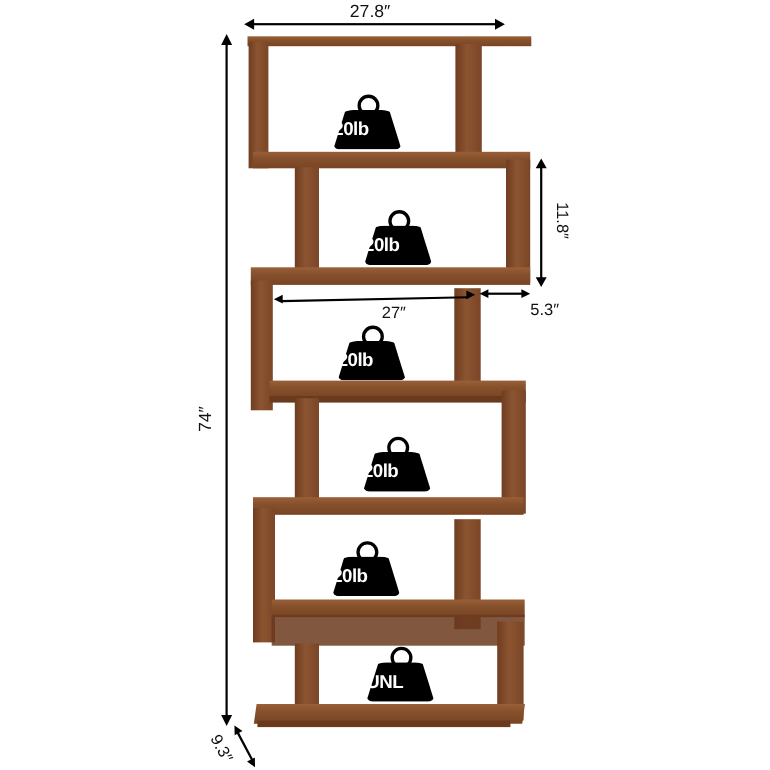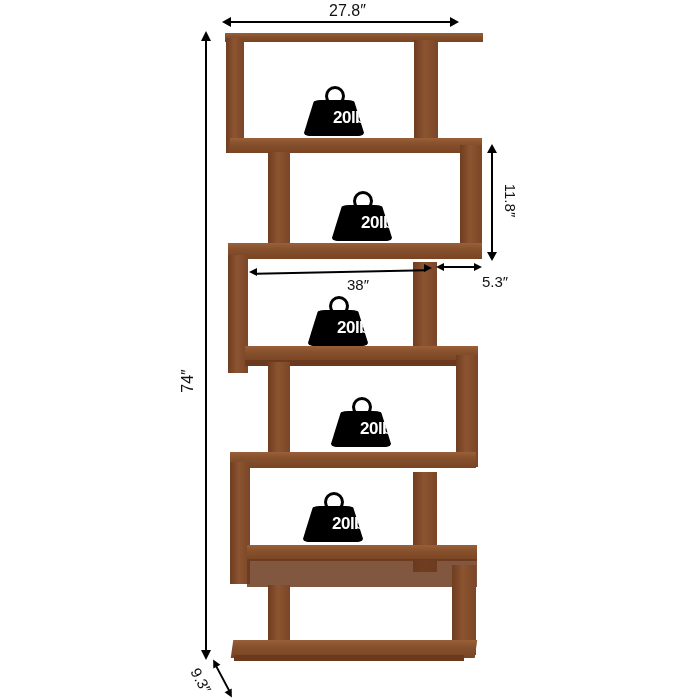--- a/index.html
+++ b/index.html
@@ -19,21 +19,21 @@
     .arrow { position: absolute; width: 0; height: 0; }
     .dim-label { position: absolute; font-size: 15px; color: #111; white-space: nowrap; }
 
     
     .weight { position: absolute; width: 62px; height: 50px; }
     .weight .ring { position: absolute; left: 22px; top: 0; width: 14px; height: 14px;
                     border: 3px solid #000; border-radius: 50%; background: #fff; }
     .weight .body { position: absolute; left: 0; top: 14px; width: 62px; height: 36px;
                     background: #000; border-radius: 18px 18px 6px 6px;
                     clip-path: polygon(18% 0, 82% 0, 100% 100%, 0 100%); }
-    .weight .txt { position: absolute; left: 0; top: 22px; width: 62px; text-align: right;
+    .weight .txt { position: absolute; left: 0; top: 22px; width: 62px; text-align: left;
                    color: #fff; font-weight: bold; font-size: 17px; letter-spacing: -0.5px; }
   </style>
 </head>
 <body>
 
 <div class="canvas">
 
   <div>
 
     <div class="wood h" style="left:225px;top:33px;width:258px;height:9px;"></div>
@@ -83,23 +83,28 @@
   <div class="weight" style="left:330px;top:397px;">
     <div class="ring"></div>
       <div class="body"></div>
     <div class="txt">20lb</div>
   </div>
   <div class="weight" style="left:302px;top:492px;">
     <div class="ring"></div>
       <div class="body"></div>
     <div class="txt">20lb</div>
   </div>
+  <div class="weight" style="left:333px;top:588px;">
+    <div class="ring"></div>
+      <div class="body"></div>
+    <div class="txt">UNL</div>
+  </div>
 
   <div>
-    <div class="dim-label" style="left:329px;top:2px;font-size:16px;">27.8″</div>
+    <div class="dim-label" style="left:318px;top:2px;font-size:16px;">27.8″</div>
     <div class="dim" style="left:228px;top:21px;width:224px;height:2px;"></div>
     <div class="arrow" style="left:222px;top:17px;border-top:5px solid transparent;border-bottom:5px solid transparent;border-right:9px solid #000;"></div>
     <div class="arrow" style="left:450px;top:17px;border-top:5px solid transparent;border-bottom:5px solid transparent;border-left:9px solid #000;"></div>
   </div>
 
   <div>
     <div class="dim" style="left:205px;top:40px;width:2px;height:612px;"></div>
     <div class="arrow" style="left:201px;top:31px;border-left:5px solid transparent;border-right:5px solid transparent;border-bottom:10px solid #000;"></div>
     <div class="arrow" style="left:201px;top:650px;border-left:5px solid transparent;border-right:5px solid transparent;border-top:10px solid #000;"></div>
     <div class="dim-label" style="left:176px;top:372px;transform:rotate(-90deg);transform-origin:center;font-size:16px;">74″</div>
@@ -109,21 +114,21 @@
     <div class="dim" style="left:491px;top:152px;width:2px;height:102px;"></div>
     <div class="arrow" style="left:487px;top:144px;border-left:5px solid transparent;border-right:5px solid transparent;border-bottom:9px solid #000;"></div>
     <div class="arrow" style="left:487px;top:252px;border-left:5px solid transparent;border-right:5px solid transparent;border-top:9px solid #000;"></div>
     <div class="dim-label" style="left:494px;top:192px;transform:rotate(90deg);transform-origin:center;">11.8″</div>
   </div>
 
   <div>
     <div class="dim" style="left:256px;top:271px;width:170px;height:2px;transform:rotate(-1.2deg);"></div>
     <div class="arrow" style="left:249px;top:268px;border-top:4px solid transparent;border-bottom:4px solid transparent;border-right:8px solid #000;"></div>
     <div class="arrow" style="left:424px;top:264px;border-top:4px solid transparent;border-bottom:4px solid transparent;border-left:8px solid #000;"></div>
-    <div class="dim-label" style="left:347px;top:276px;">38″</div>
+    <div class="dim-label" style="left:347px;top:276px;">27″</div>
   </div>
 
   <div>
     <div class="dim" style="left:442px;top:266px;width:34px;height:2px;"></div>
     <div class="arrow" style="left:436px;top:263px;border-top:4px solid transparent;border-bottom:4px solid transparent;border-right:8px solid #000;"></div>
     <div class="arrow" style="left:474px;top:263px;border-top:4px solid transparent;border-bottom:4px solid transparent;border-left:8px solid #000;"></div>
     <div class="dim-label" style="left:446px;top:273px;margin-left:36px;">5.3″</div>
   </div>
 
   <div>

